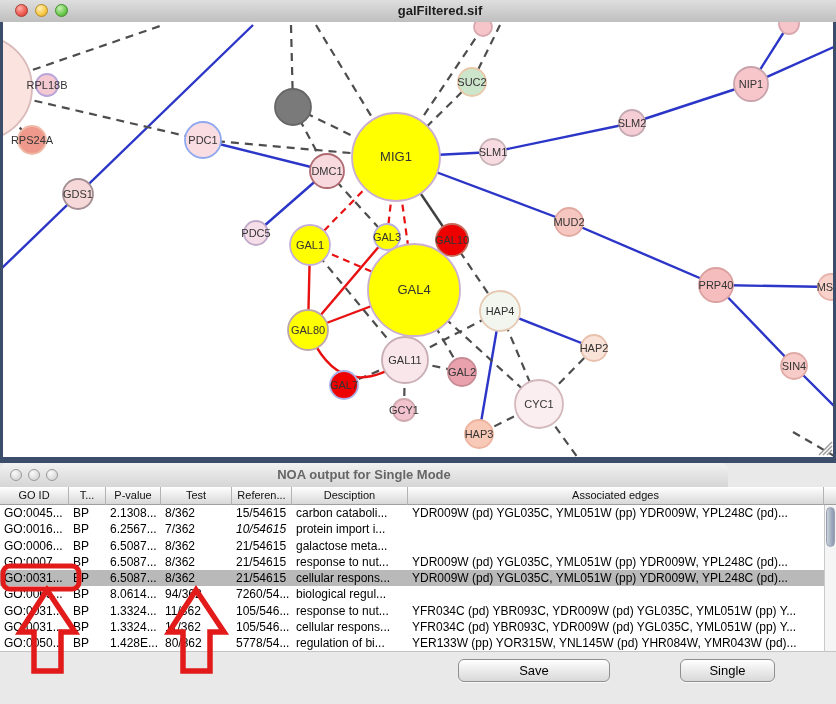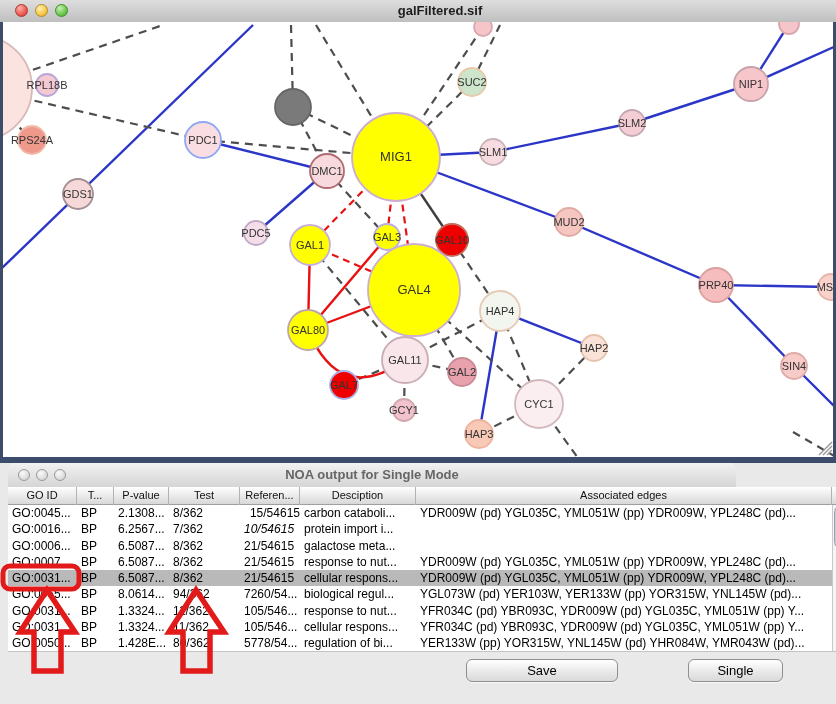--- a/index.html
+++ b/index.html
@@ -13,21 +13,21 @@
             border-bottom:1px solid #8e8e8e;text-align:center;line-height:22px;
             font-size:13px;font-weight:bold;color:#1d1d1d;padding-left:44px;}
   .tl{position:absolute;top:4px;width:13px;height:13px;border-radius:50%;box-sizing:border-box;}
   .tl.red{left:15px;background:radial-gradient(circle at 35% 30%,#ffb0aa,#ec5a50 60%,#cf3d33);border:1px solid #a8372e;}
   .tl.yellow{left:35px;background:radial-gradient(circle at 35% 30%,#ffeebb,#f5c944 60%,#dd9e22);border:1px solid #b98a21;}
   .tl.green{left:55px;background:radial-gradient(circle at 35% 30%,#c9f0b5,#6cc84e 60%,#43a329);border:1px solid #3c8f26;}
   .net-canvas{position:absolute;top:22px;left:0;width:836px;height:441px;background:#ffffff;padding-left:32px;}
   #net-svg{position:absolute;top:0;left:0;width:836px;height:441px;}
 
   
-  .win-noa{position:absolute;top:463px;left:8px;width:728px;height:241px;background:#e9e9e9;}
+  .win-noa{position:absolute;top:463px;left:0;width:728px;height:241px;background:#e9e9e9;}
   .noa-titlebar{position:absolute;top:0;left:0;right:0;height:24px;
                 background:linear-gradient(#f2f2f2,#d5d5d5);
                 border-bottom:1px solid #a8a8a8;border-radius:7px 7px 0 0;
                 text-align:center;line-height:24px;font-size:13px;font-weight:bold;color:#666;}
   .gray-dot{position:absolute;top:6px;width:12px;height:12px;border-radius:50%;box-sizing:border-box;
             background:radial-gradient(circle at 35% 30%,#fafafa,#cccccc);border:1px solid #999;}
   .gd1{left:10px}.gd2{left:28px}.gd3{left:46px}
 
   .thead{position:absolute;top:24px;left:0;width:836px;height:18px;display:flex;
          background:linear-gradient(#ffffff,#d8d8d8);
@@ -267,21 +267,21 @@
       <div class="th" style="width: 116px;">Desciption</div>
       <div class="th" style="width: 416px;">Associated edges</div>
     </div>
   <div class="tbody-bg"></div>
   <div class="tbody" id="tbody">
       <div class="trow">
         <div class="td" style="width: 69px;">GO:0045...</div>
         <div class="td" style="width: 37px;">BP</div>
         <div class="td" style="width: 55px;">2.1308...</div>
         <div class="td" style="width: 71px;">8/362</div>
-        <div class="td" style="width: 60px; text-align: right;">15/54615</div>
+        <div class="td" style="width: 60px;">15/54615</div>
         <div class="td" style="width: 116px;">carbon cataboli...</div>
         <div class="td" style="width: 416px;">YDR009W (pd) YGL035C, YML051W (pp) YDR009W, YPL248C (pd)...</div>
       </div>
       <div class="trow">
         <div class="td" style="width: 69px;">GO:0016...</div>
         <div class="td" style="width: 37px;">BP</div>
         <div class="td" style="width: 55px;">6.2567...</div>
         <div class="td" style="width: 71px;">7/362</div>
         <div class="td" style="width: 60px; font-style: italic;">10/54615</div>
         <div class="td" style="width: 116px;">protein import i...</div>
@@ -312,21 +312,20 @@
         <div class="td" style="width: 116px;">cellular respons...</div>
         <div class="td" style="width: 416px;">YDR009W (pd) YGL035C, YML051W (pp) YDR009W, YPL248C (pd)...</div>
       </div>
       <div class="trow">
         <div class="td" style="width: 69px;">GO:0065...</div>
         <div class="td" style="width: 37px;">BP</div>
         <div class="td" style="width: 55px;">8.0614...</div>
         <div class="td" style="width: 71px;">94/362</div>
         <div class="td" style="width: 60px;">7260/54...</div>
         <div class="td" style="width: 116px;">biological regul...</div>
-        <div class="td" style="width: 416px;">YGL073W (pd) YER103W, YER133W (pp) YOR315W, YNL145W (pd)...</div>
       </div>
       <div class="trow">
         <div class="td" style="width: 69px;">GO:0031...</div>
         <div class="td" style="width: 37px;">BP</div>
         <div class="td" style="width: 55px;">1.3324...</div>
         <div class="td" style="width: 71px;">11/362</div>
         <div class="td" style="width: 60px;">105/546...</div>
         <div class="td" style="width: 116px;">response to nut...</div>
         <div class="td" style="width: 416px;">YFR034C (pd) YBR093C, YDR009W (pd) YGL035C, YML051W (pp) Y...</div>
       </div>

